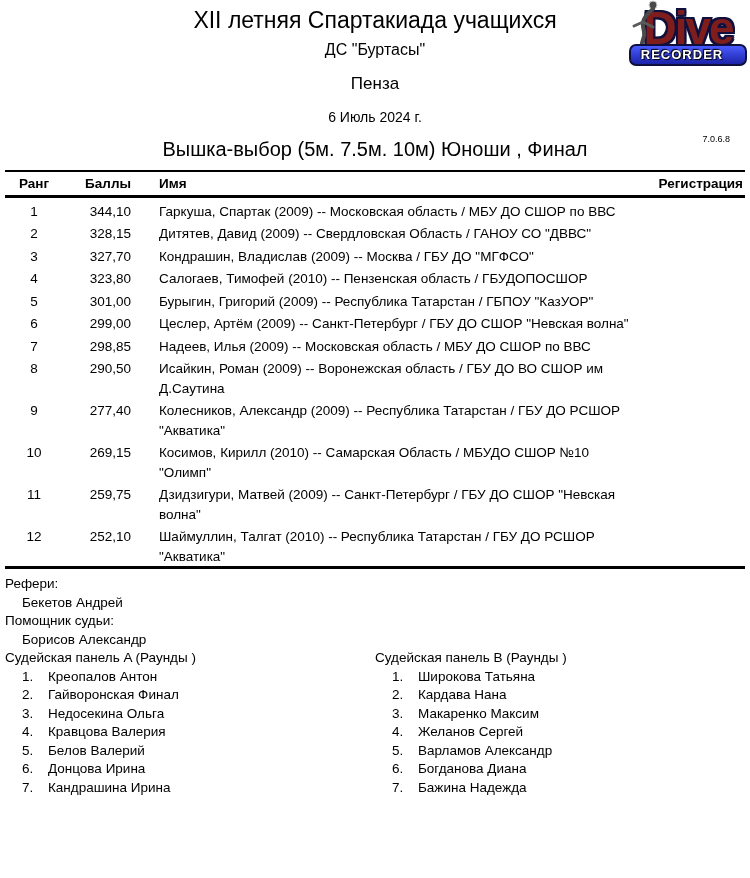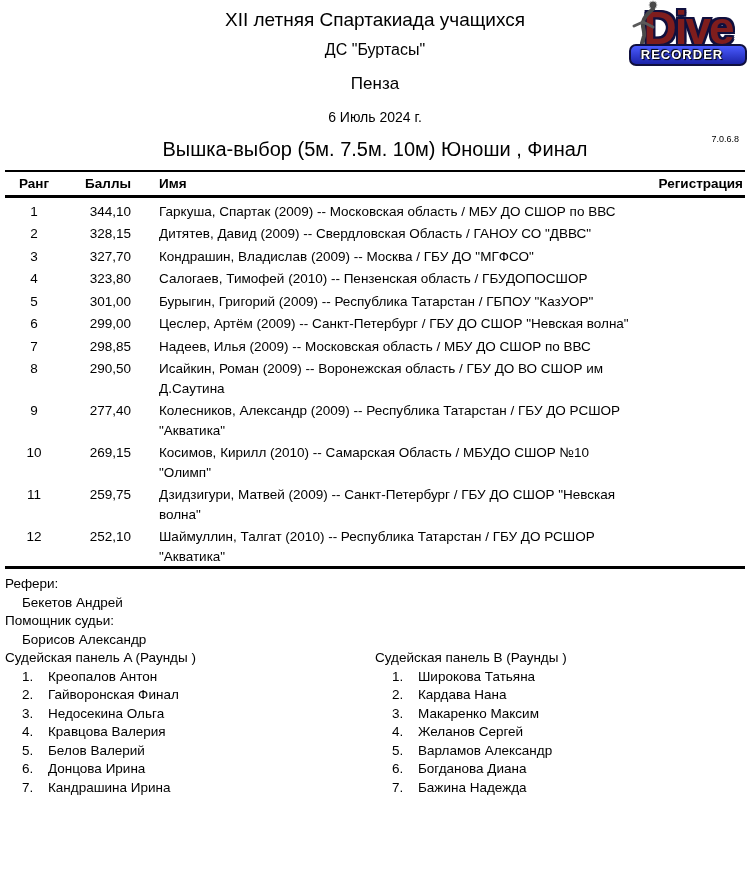--- a/index.html
+++ b/index.html
@@ -11,21 +11,21 @@
   }
   .page {
     position: relative;
     width: 750px;
     min-height: 878px;
     padding: 6px 5px 4px 5px;
   }
 
   
   .header { text-align: center; }
-  .title-line { font-size: 19px; line-height: 28px; }
+  .title-line { font-size: 23px; line-height: 28px; }
   .venue { font-size: 16px; margin-top: 7px; }
   .city  { font-size: 17px; margin-top: 15px; }
   .date  { font-size: 14px; margin-top: 15px; }
 
   
   .logo {
     position: absolute;
     top: 3px;
     right: 3px;
     width: 118px;
@@ -61,21 +61,21 @@
     left: 0px;
     top: -3px;
     z-index: 2;
   }
 
   
   .event-row { position: relative; margin-top: 11px; height: 30px; }
   .event-title { text-align: center; font-size: 20px; line-height: 26px; }
   .version {
     position: absolute;
-    right: 6px;
+    right: 15px;
     top: -2px;
     font-size: 9px;
   }
 
   
   table.results {
     width: 100%;
     border-collapse: collapse;
     margin-top: 4px;
     border-bottom: 3px solid #000;

